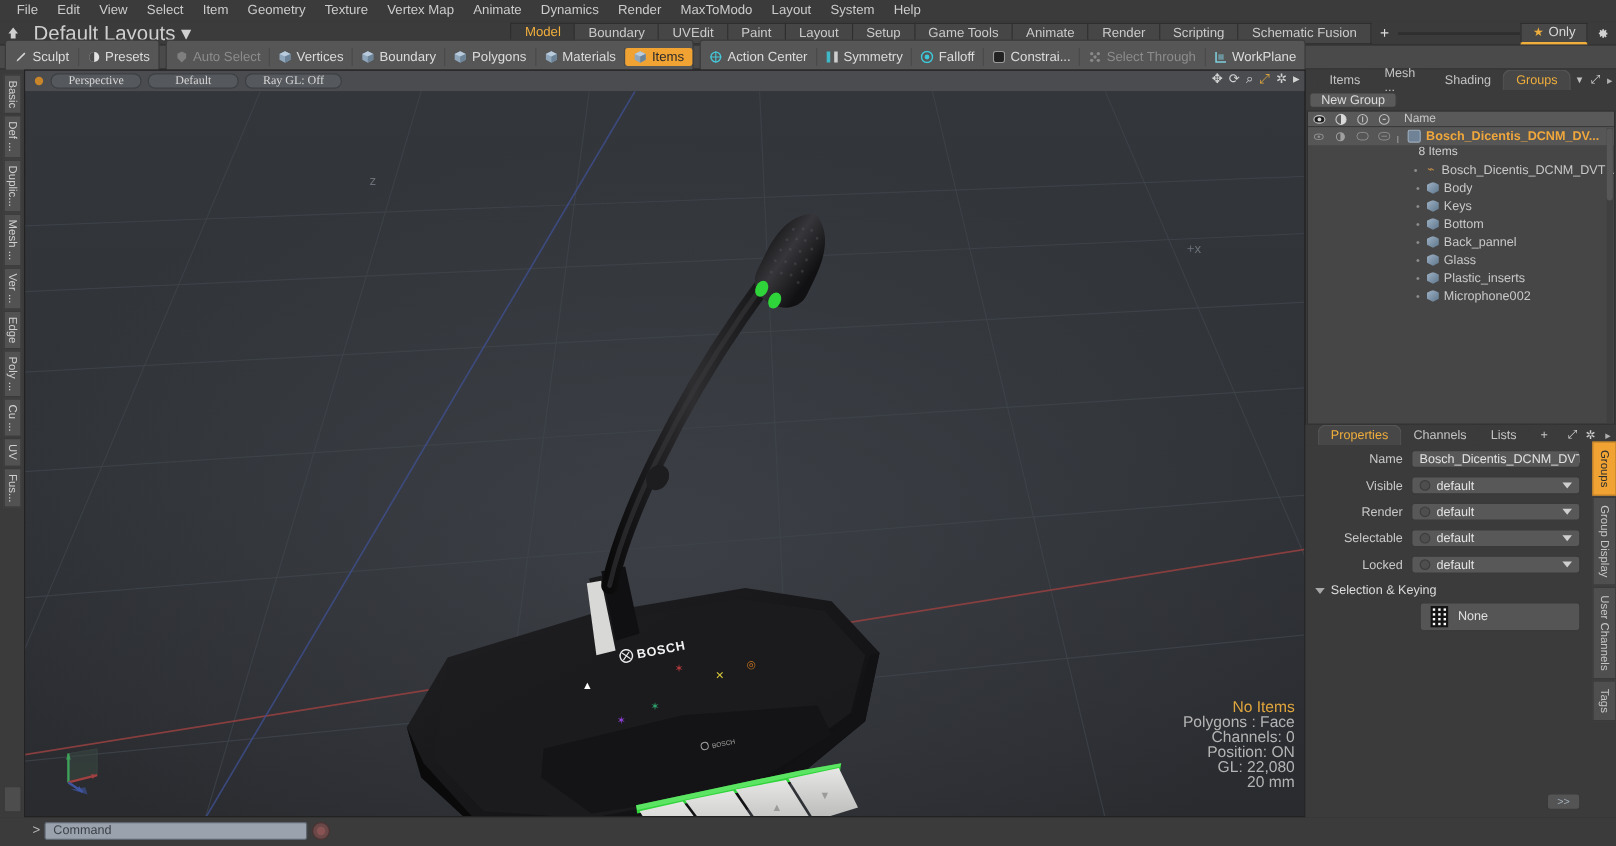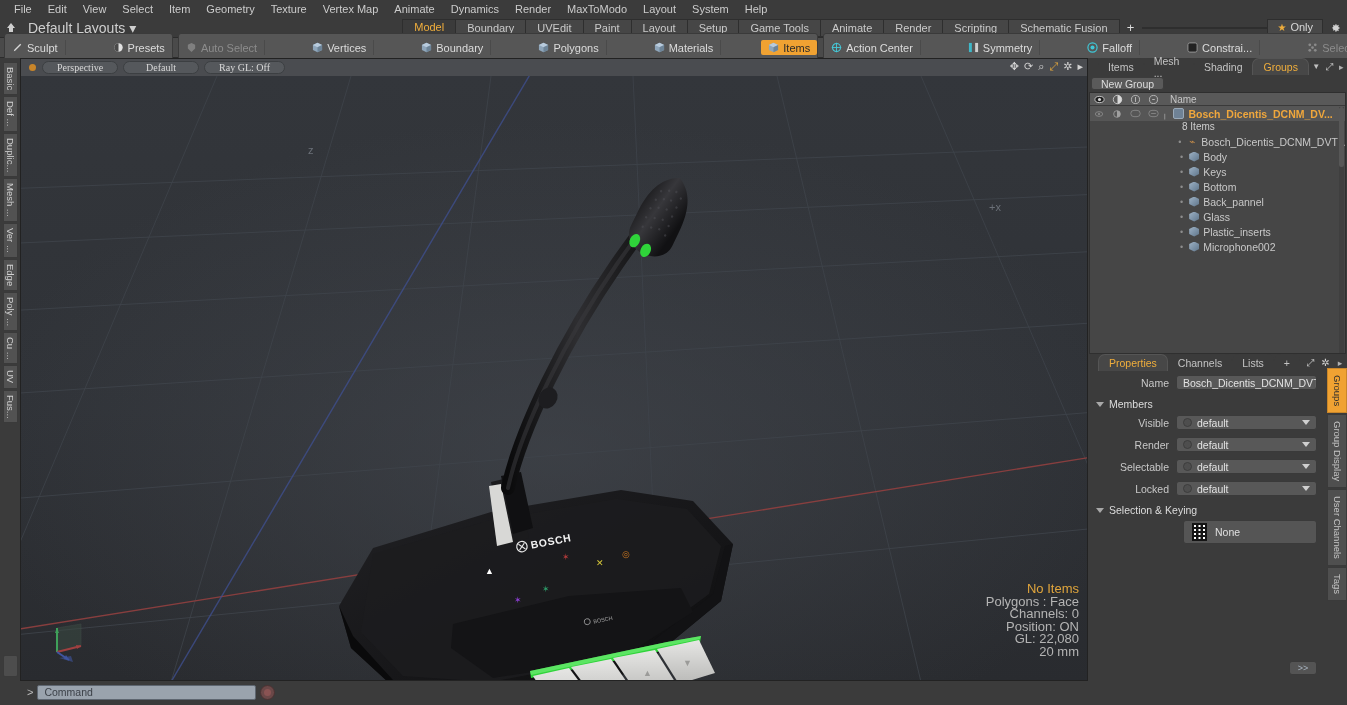--- a/index.html
+++ b/index.html
@@ -23,21 +23,21 @@
 
   
   #layoutbar {
     height:20px; background:#3b3b3b; display:flex; align-items:center;
     border-bottom:1px solid #2c2c2c;
   }
   .lb-icon {
     width:22px; height:18px; display:flex; align-items:center; justify-content:center;
     color:#cfcfcf; font-size:11px;
   }
-  #layouts-dd { font-size:14px; color:#cfcfcf; padding:0 6px; white-space:nowrap; }
+  #layouts-dd { font-size:17px; color:#cfcfcf; padding:0 6px; white-space:nowrap; }
   .lt-tabs { display:flex; align-items:stretch; height:18px; }
   .lt-tab {
     padding:0 11px; display:flex; align-items:center; font-size:11px;
     color:#cacaca; background:#464646; border:1px solid #2e2e2e; border-left:none;
     white-space:nowrap;
   }
   .lt-tab:first-child { border-left:1px solid #2e2e2e; }
   .lt-tab.active { background:#3b3b3b; color:#f0ae3c; border-bottom:2px solid #f0ae3c; }
   .lt-plus {
     width:22px; display:flex; align-items:center; justify-content:center;
@@ -54,21 +54,21 @@
     width:24px; height:18px; display:flex; align-items:center; justify-content:center;
     color:#d8d8d8; font-size:12px; background:#3b3b3b;
   }
 
   
   #modebar {
     height:20px; background:#4a4a4a; display:flex; align-items:center;
     border-bottom:1px solid #2c2c2c; padding-left:4px;
   }
   .grp { display:flex; align-items:center; background:#565656;
-         border:1px solid #3a3a3a; border-radius:3px; height:29px; margin-right:5px;gap:40px; }
+         border:1px solid #3a3a3a; border-radius:3px; height:29px; margin-right:5px; }
   .tbtn {
     display:flex; align-items:center; gap:4px; padding:0 7px; height:15px;
     font-size:11px; color:#dcdcdc; white-space:nowrap; border-right:1px solid #4a4a4a;
   }
   .tbtn:last-child { border-right:none; }
   .tbtn.dim { color:#8c8c8c; }
   .tbtn.sel { background:#f0a232; color:#2a2a2a; border-radius:2px; }
   .ico { width:11px; height:11px; display:inline-block; flex:none; }
 
   
@@ -761,24 +761,20 @@
           <div class="tool">✲</div>
           <div class="p-corner">▸</div>
         </div>
 
       <div id="propbody">
         <div class="prow">
           <div class="plabel">Name</div>
           <div class="pfield">Bosch_Dicentis_DCNM_DVT_Disc...</div>
         </div>
 
-        <div class="section">
-          <span class="tri"></span>
-          <span>Members</span>
-        </div>
 
         <div id="prop-fields">
             <div class="prow">
               <div class="plabel">Visible</div>
               <div class="pfield pdd">
                 <span class="swatch"></span>
                 <span>default</span>
                 <span class="arrow"></span>
               </div>
             </div>

